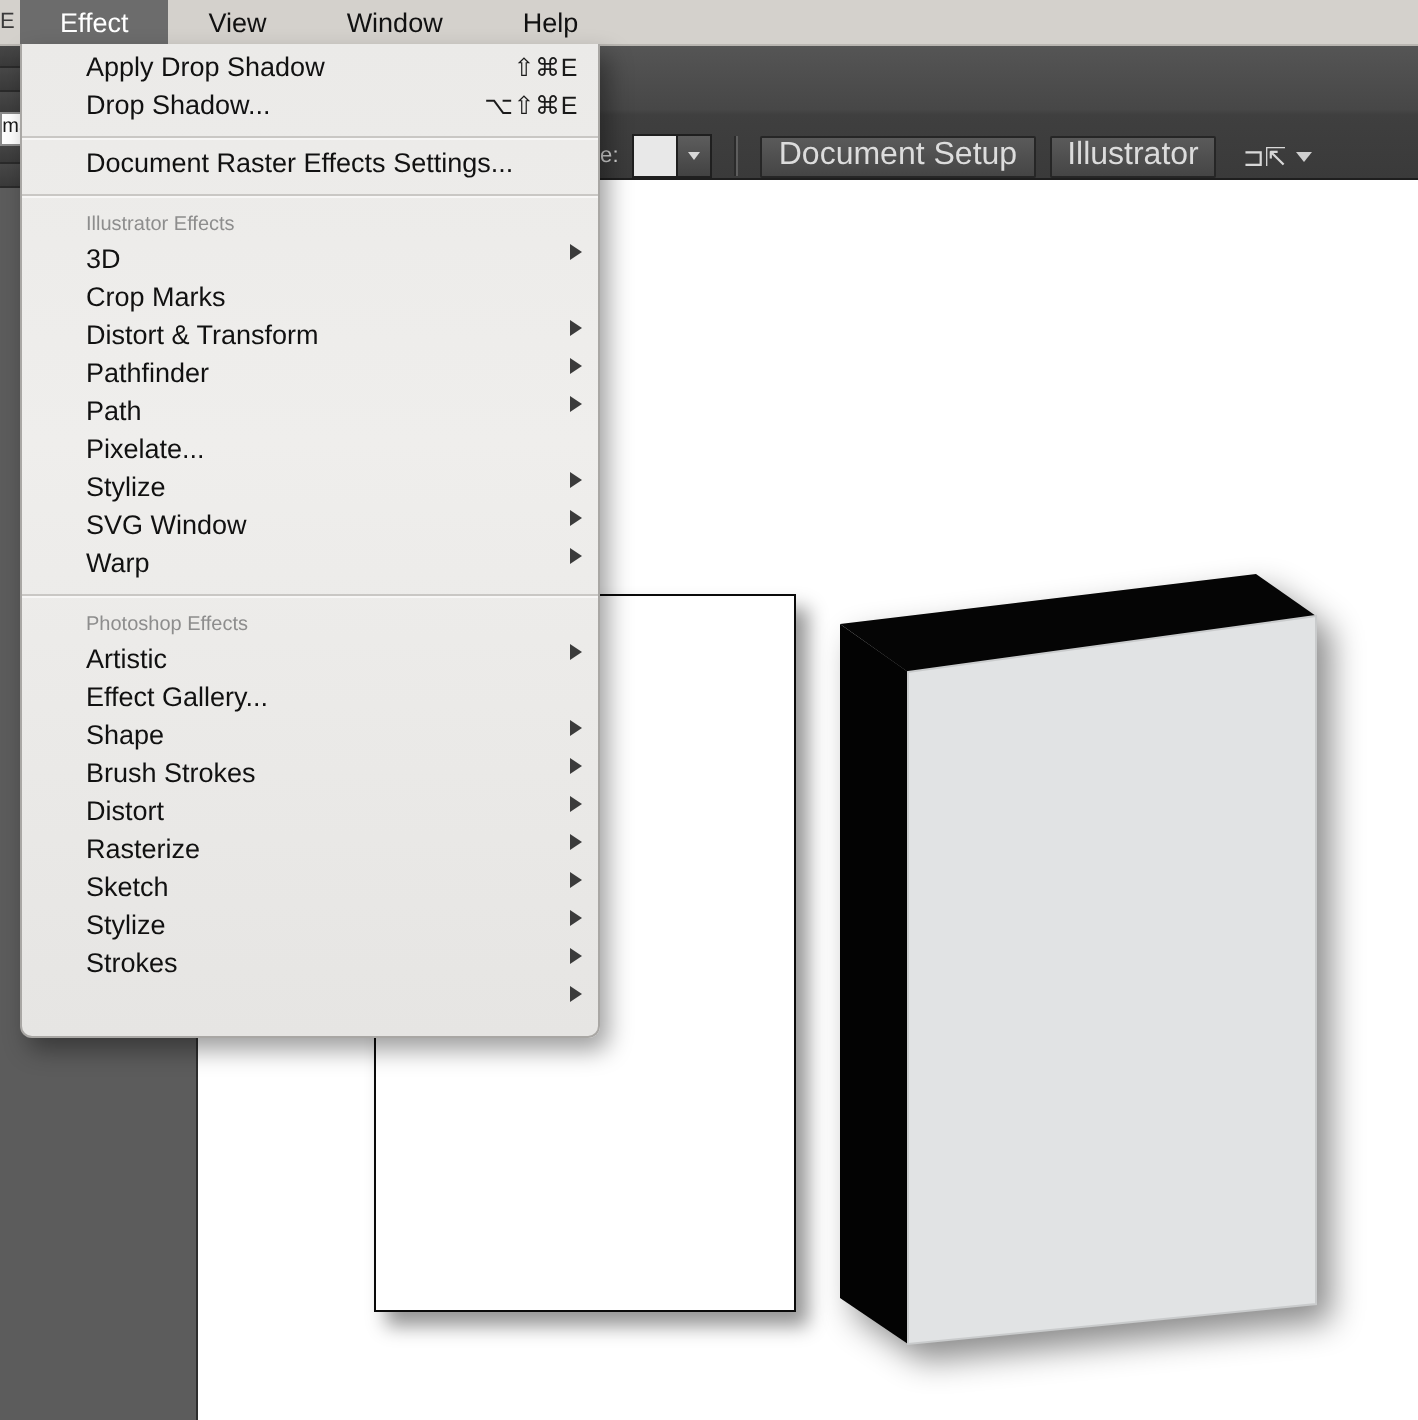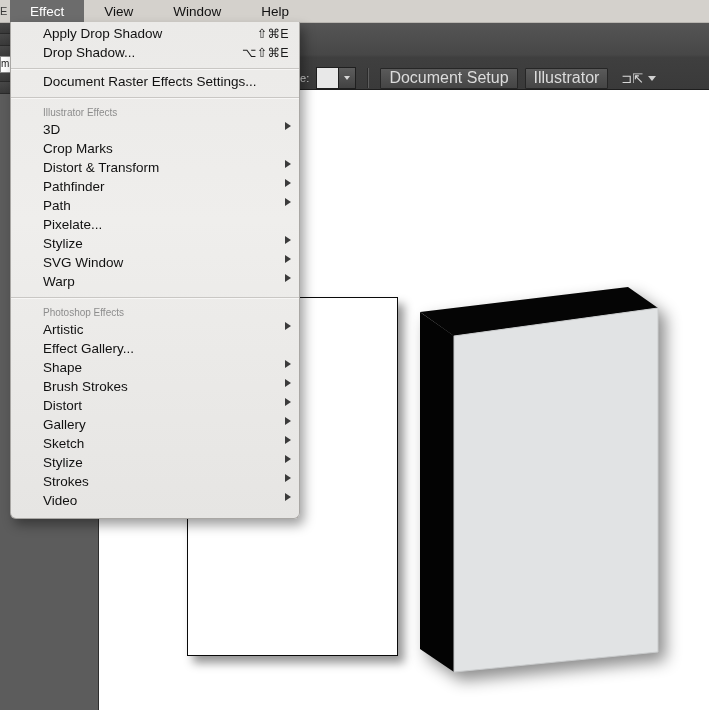--- a/index.html
+++ b/index.html
@@ -405,34 +405,33 @@
     </div>
     <div class="mi">
       <span class="mi-label">Brush Strokes</span>
       <span class="mi-arrow"></span>
     </div>
     <div class="mi">
       <span class="mi-label">Distort</span>
       <span class="mi-arrow"></span>
     </div>
     <div class="mi">
-      <span class="mi-label">Gallery</span>
+      <span class="mi-label">Rasterize</span>
       <span class="mi-arrow"></span>
     </div>
     <div class="mi">
       <span class="mi-label">Sketch</span>
       <span class="mi-arrow"></span>
     </div>
     <div class="mi">
       <span class="mi-label">Stylize</span>
       <span class="mi-arrow"></span>
     </div>
     <div class="mi">
       <span class="mi-label">Strokes</span>
       <span class="mi-arrow"></span>
     </div>
     <div class="mi">
-      <span class="mi-label">Video</span>
       <span class="mi-arrow"></span>
     </div>
   </div>
 
 </div>
 
 </body></html>

